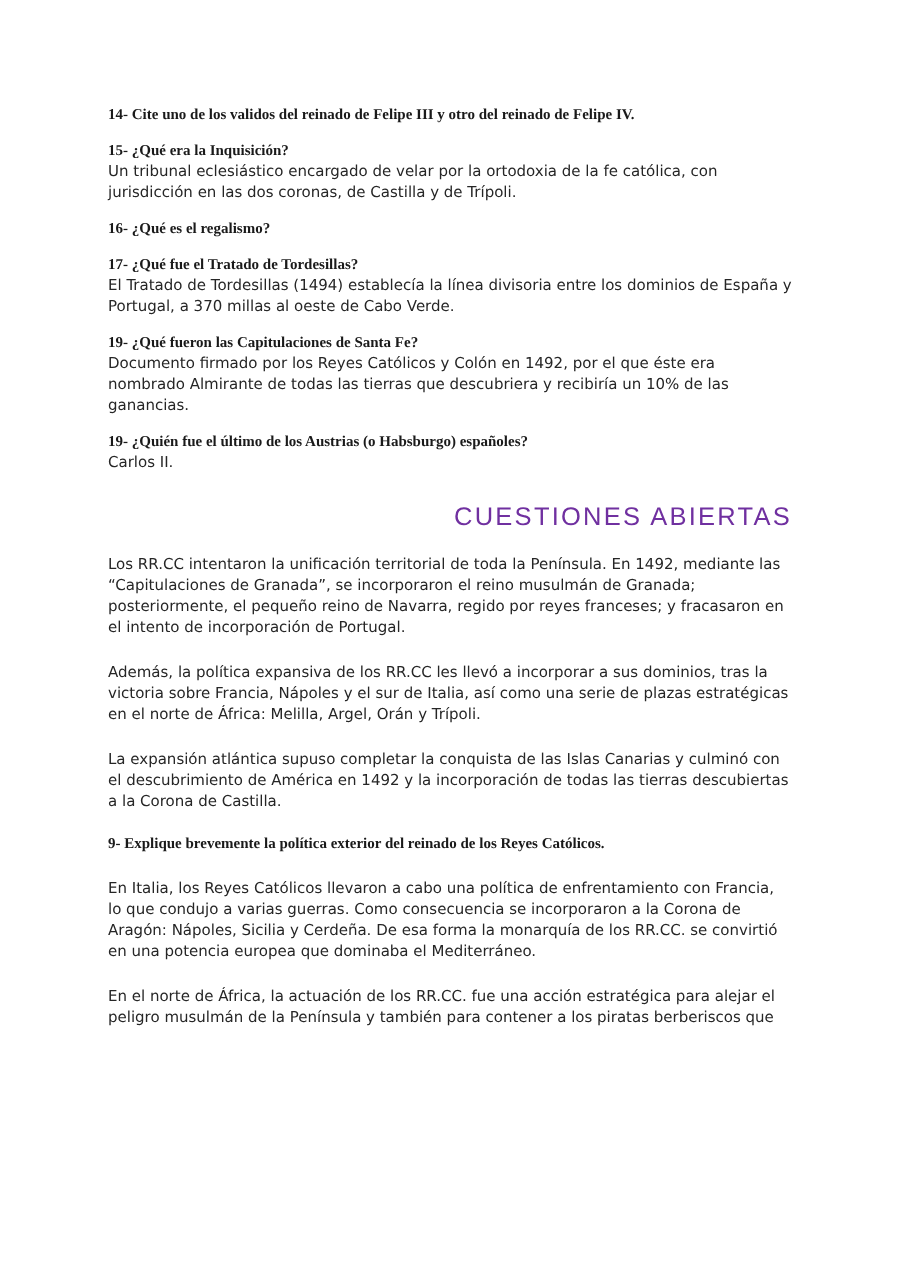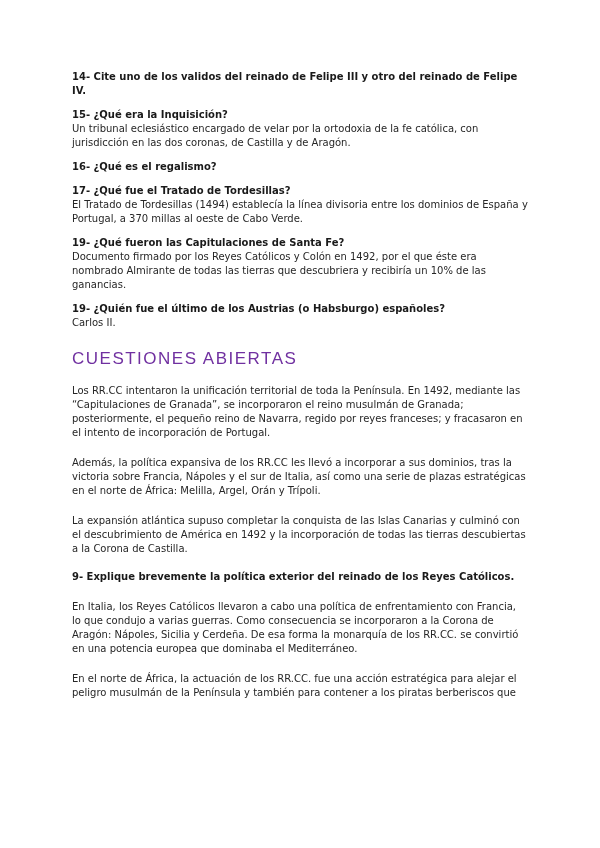--- a/index.html
+++ b/index.html
@@ -17,27 +17,28 @@
     font-size: 10px;
     line-height: 14px;
     color: #262626;
     overflow: hidden;
   }
   .qa { margin: 0 0 10px 0; }
   .q {
     margin: 0;
     font-weight: bold;
     color: #1a1a1a;
+    font-family: Liberation Serif, serif;
   }
   .a { margin: 0; }
   .para { margin: 16px 0 14px 0; }
   .para:last-child { margin-bottom: 0; }
   .section-title {
     margin: 22px 0 18px 0;
-    text-align: left;
+    text-align: right;
     font-family: "Liberation Sans", "DejaVu Sans", sans-serif;
     font-size: 17px;
     font-weight: 400;
     letter-spacing: 1.5px;
     color: #7030A0;
   }
   .open { margin-bottom: 14px; }
 </style>
 </head>
 <body>
@@ -45,21 +46,21 @@
 <div class="page">
 
   <section>
 
     <div class="qa">
       <p class="q">14- Cite uno de los validos del reinado de Felipe III y otro del reinado de Felipe IV.</p>
     </div>
 
     <div class="qa">
       <p class="q">15- ¿Qué era la Inquisición?</p>
-      <p class="a">Un tribunal eclesiástico encargado de velar por la ortodoxia de la fe católica, con jurisdicción en las dos coronas, de Castilla y de Aragón.</p>
+      <p class="a">Un tribunal eclesiástico encargado de velar por la ortodoxia de la fe católica, con jurisdicción en las dos coronas, de Castilla y de Trípoli.</p>
     </div>
 
     <div class="qa">
       <p class="q">16- ¿Qué es el regalismo?</p>
     </div>
 
     <div class="qa">
       <p class="q">17- ¿Qué fue el Tratado de Tordesillas?</p>
       <p class="a">El Tratado de Tordesillas (1494) establecía la línea divisoria entre los dominios de España y Portugal, a 370 millas al oeste de Cabo Verde.</p>
     </div>

